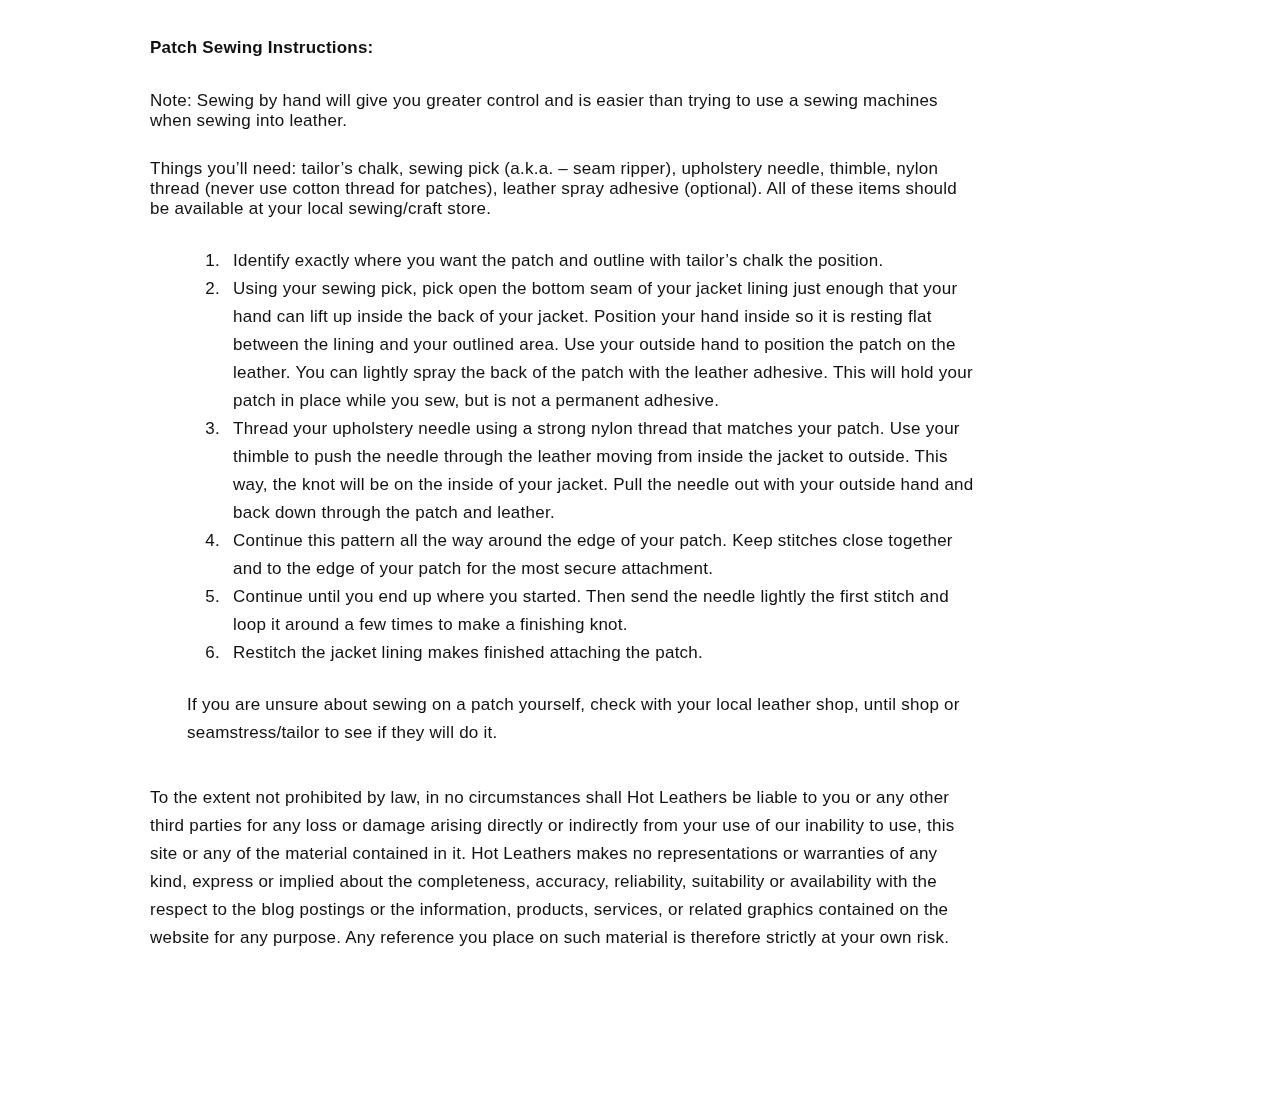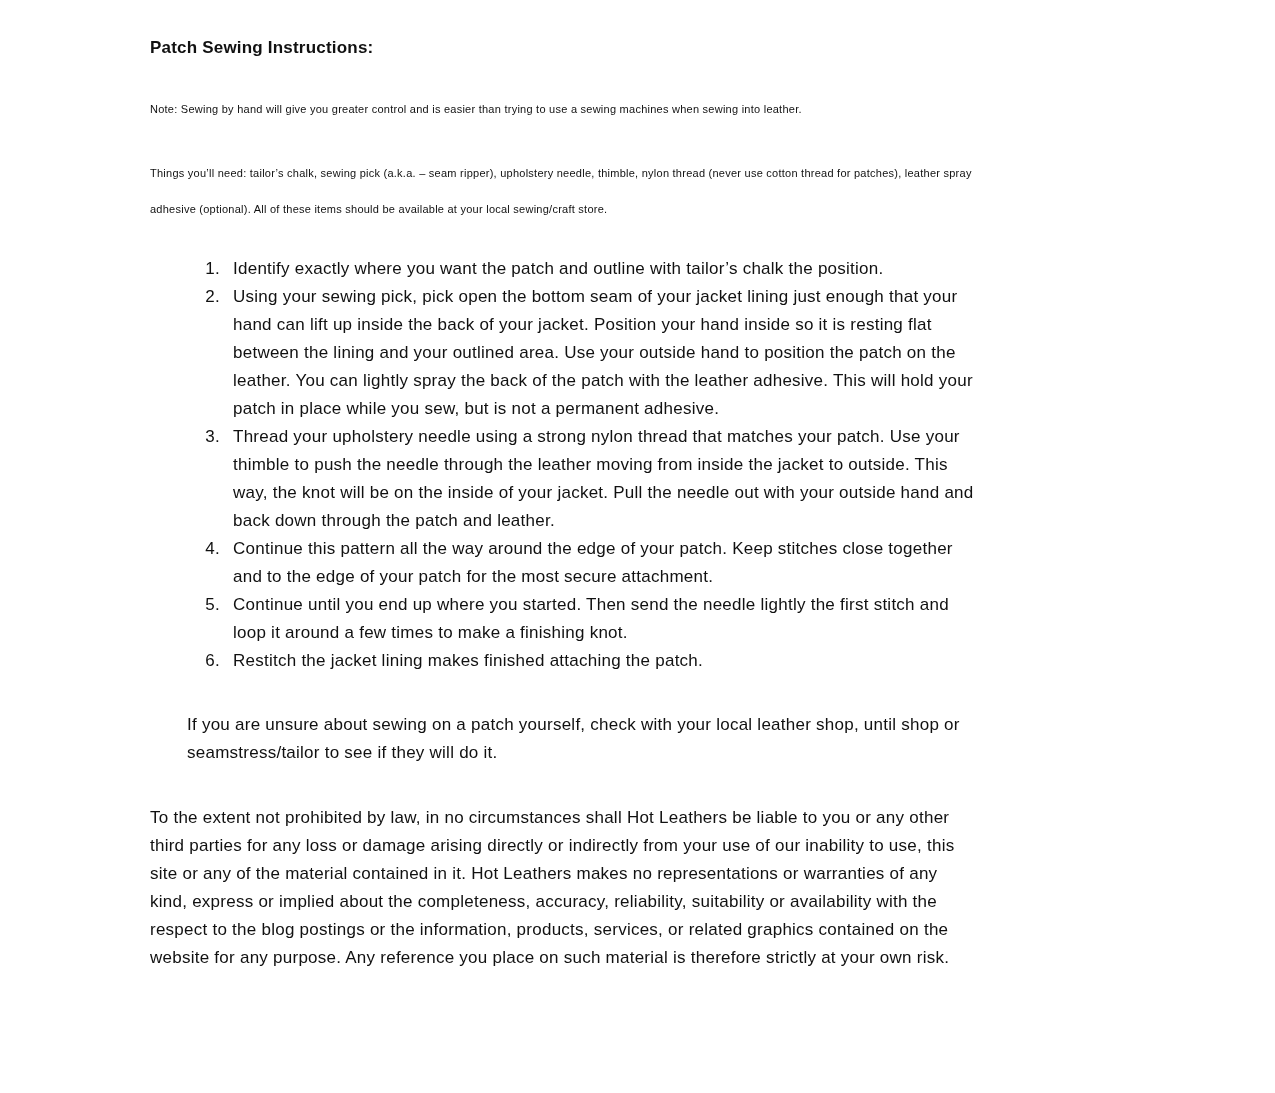--- a/index.html
+++ b/index.html
@@ -17,28 +17,28 @@
     padding: 34px 76px 0 150px;
   }
   .doc-title {
     font-size: 17px;
     font-weight: bold;
     line-height: 28px;
     letter-spacing: 0.2px;
     margin-bottom: 29px;
   }
   .para {
-    font-size: 11px;
-    line-height: 36px;
+    font-size: 17px;
+    line-height: 20px;
     letter-spacing: 0.25px;
     margin-bottom: 28px;
     max-width: 978px;
   }
   ol.steps {
-    margin: 28px 0 36px 0;
+    margin: 28px 0 24px 0;
     padding-left: 75px;
     max-width: 975px;
   }
   ol.steps li {
     font-size: 17px;
     line-height: 28px;
     letter-spacing: 0.25px;
     padding-left: 8px;
   }
   .notes {

